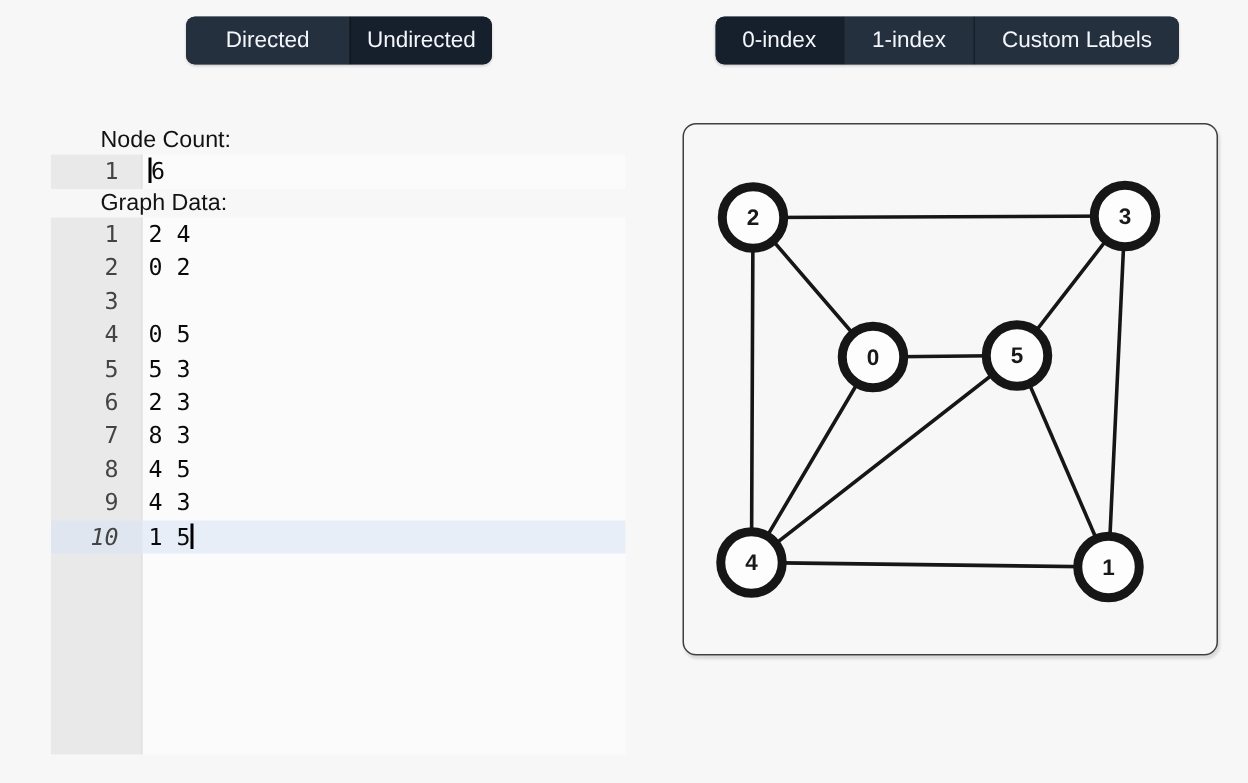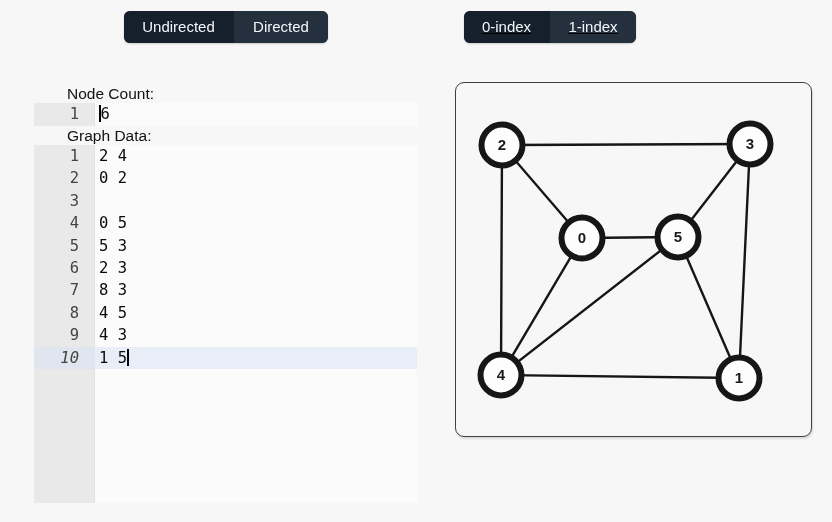--- a/index.html
+++ b/index.html
@@ -24,21 +24,21 @@
     background:#25303f; color:#f3f6fa;
     font-family:"Liberation Sans", sans-serif;
     font-size:15px; line-height:32px; text-align:center;
     cursor:pointer;
   }
   .seg-group .seg + .seg { border-left:1px solid rgba(0,0,0,0.35); }
   .seg-group .seg.selected { background:#161f2c; }
   #direction-toggle { left:124px; }
   #direction-toggle .seg:nth-child(1){ width:109px; }
   #direction-toggle .seg:nth-child(2){ width:95px; }
-  #index-toggle { left:464px;text-decoration:underline; }
+  #index-toggle { left:477px; }
   #index-toggle .seg:nth-child(1){ width:85px; }
   #index-toggle .seg:nth-child(2){ width:87px; }
   #index-toggle .seg:nth-child(3){ width:137px; }
 
   
   .editor-col { position:absolute; left:34px; top:84px; width:383px; }
   .ed-label {
     height:19px; line-height:19px;
     font-size:15.5px; color:#121212; padding-left:1px;margin-left:32px;
   }
@@ -80,27 +80,28 @@
     box-shadow:1px 2px 2px rgba(0,0,0,0.12);
   }
   .graph-panel svg { position:absolute; left:0; top:0; }
 </style>
 </head>
 <body>
 
 <div class="app">
 
   <div class="seg-group" id="direction-toggle">
+    <button class="seg">Directed</button>
     <button class="seg selected">Undirected</button>
-    <button class="seg">Directed</button>
   </div>
 
   <div class="seg-group" id="index-toggle">
     <button class="seg selected">0-index</button>
     <button class="seg">1-index</button>
+    <button class="seg">Custom Labels</button>
   </div>
 
   <div class="editor-col">
     <div class="ed-label">Node Count:</div>
     <div class="cm-editor" id="nc-editor">
       <div class="cm-gutter-bg"></div>
       <div class="cm-lines" id="nc-lines">
           <div class="cm-line">
             <div class="cm-gutter-cell">1</div>
             <div class="cm-content"><span class="cm-cursor"></span><span>6</span></div>

